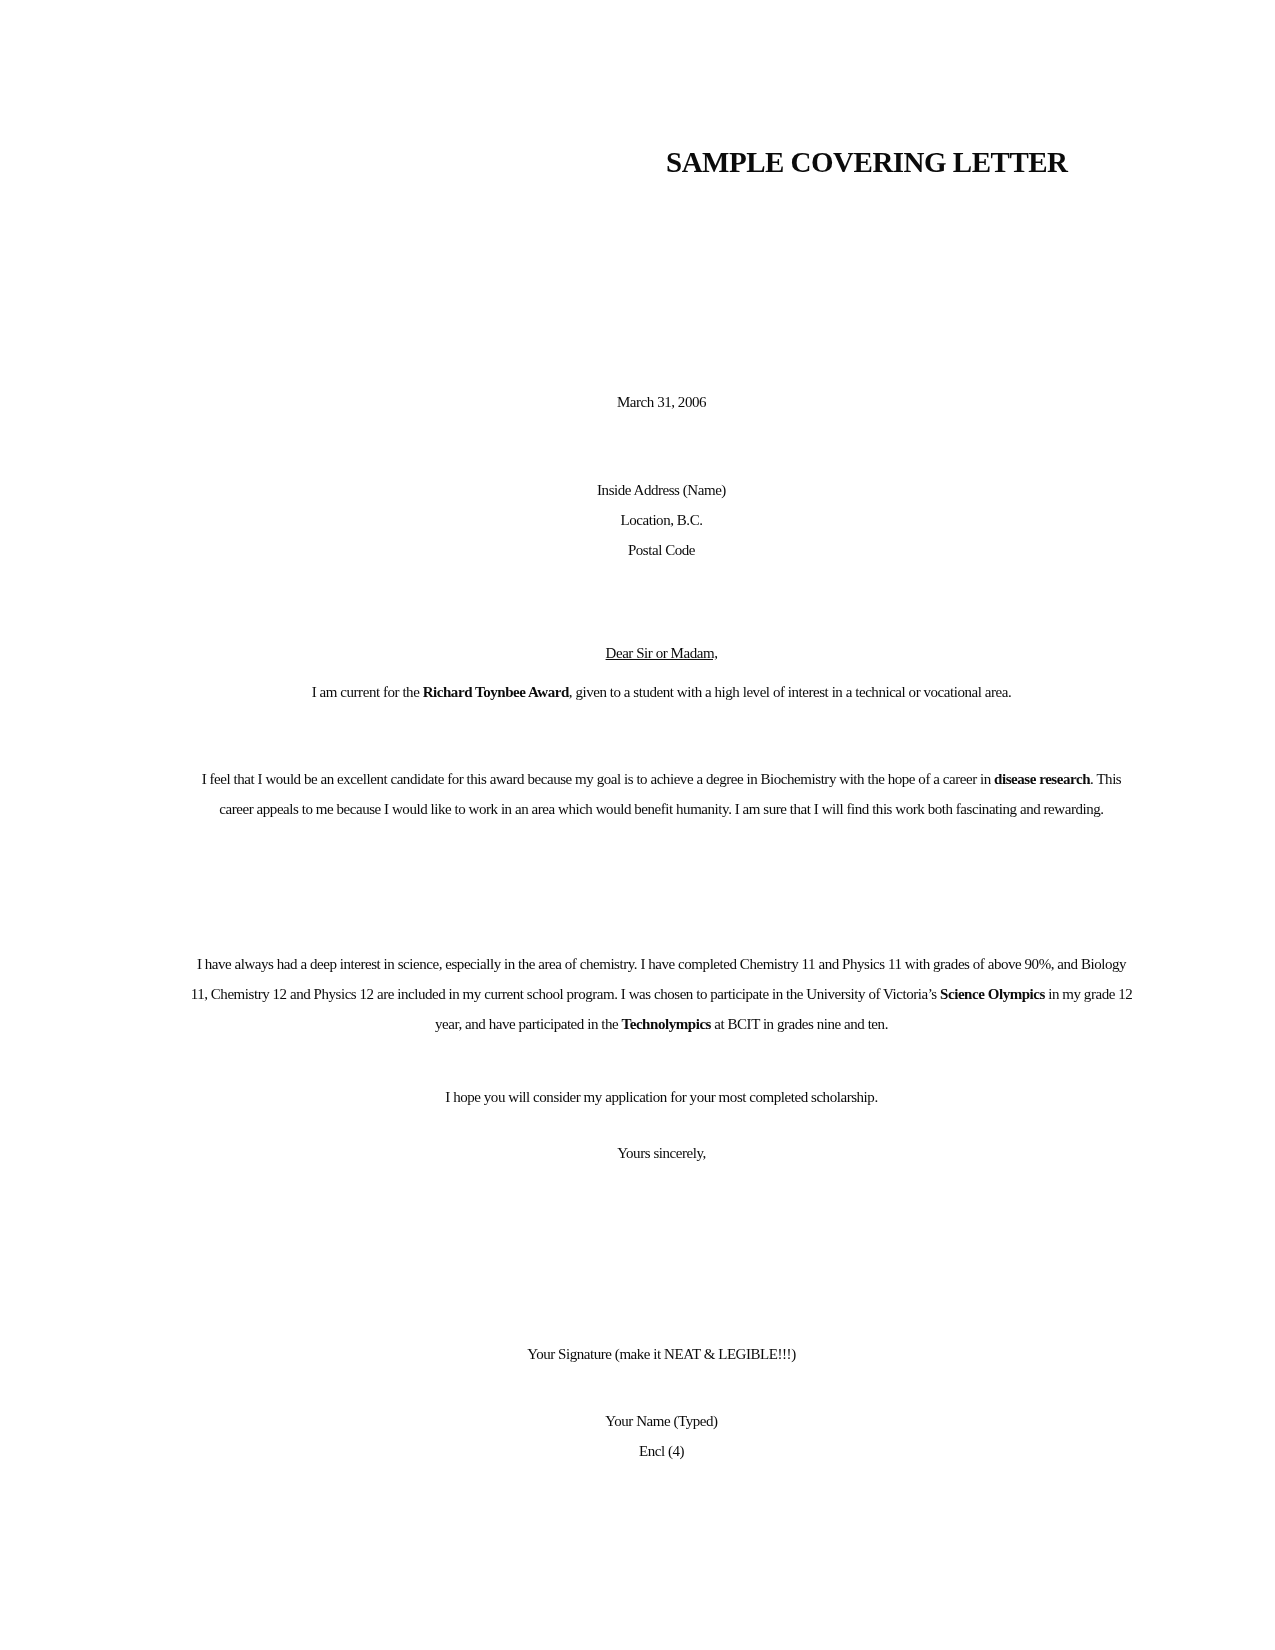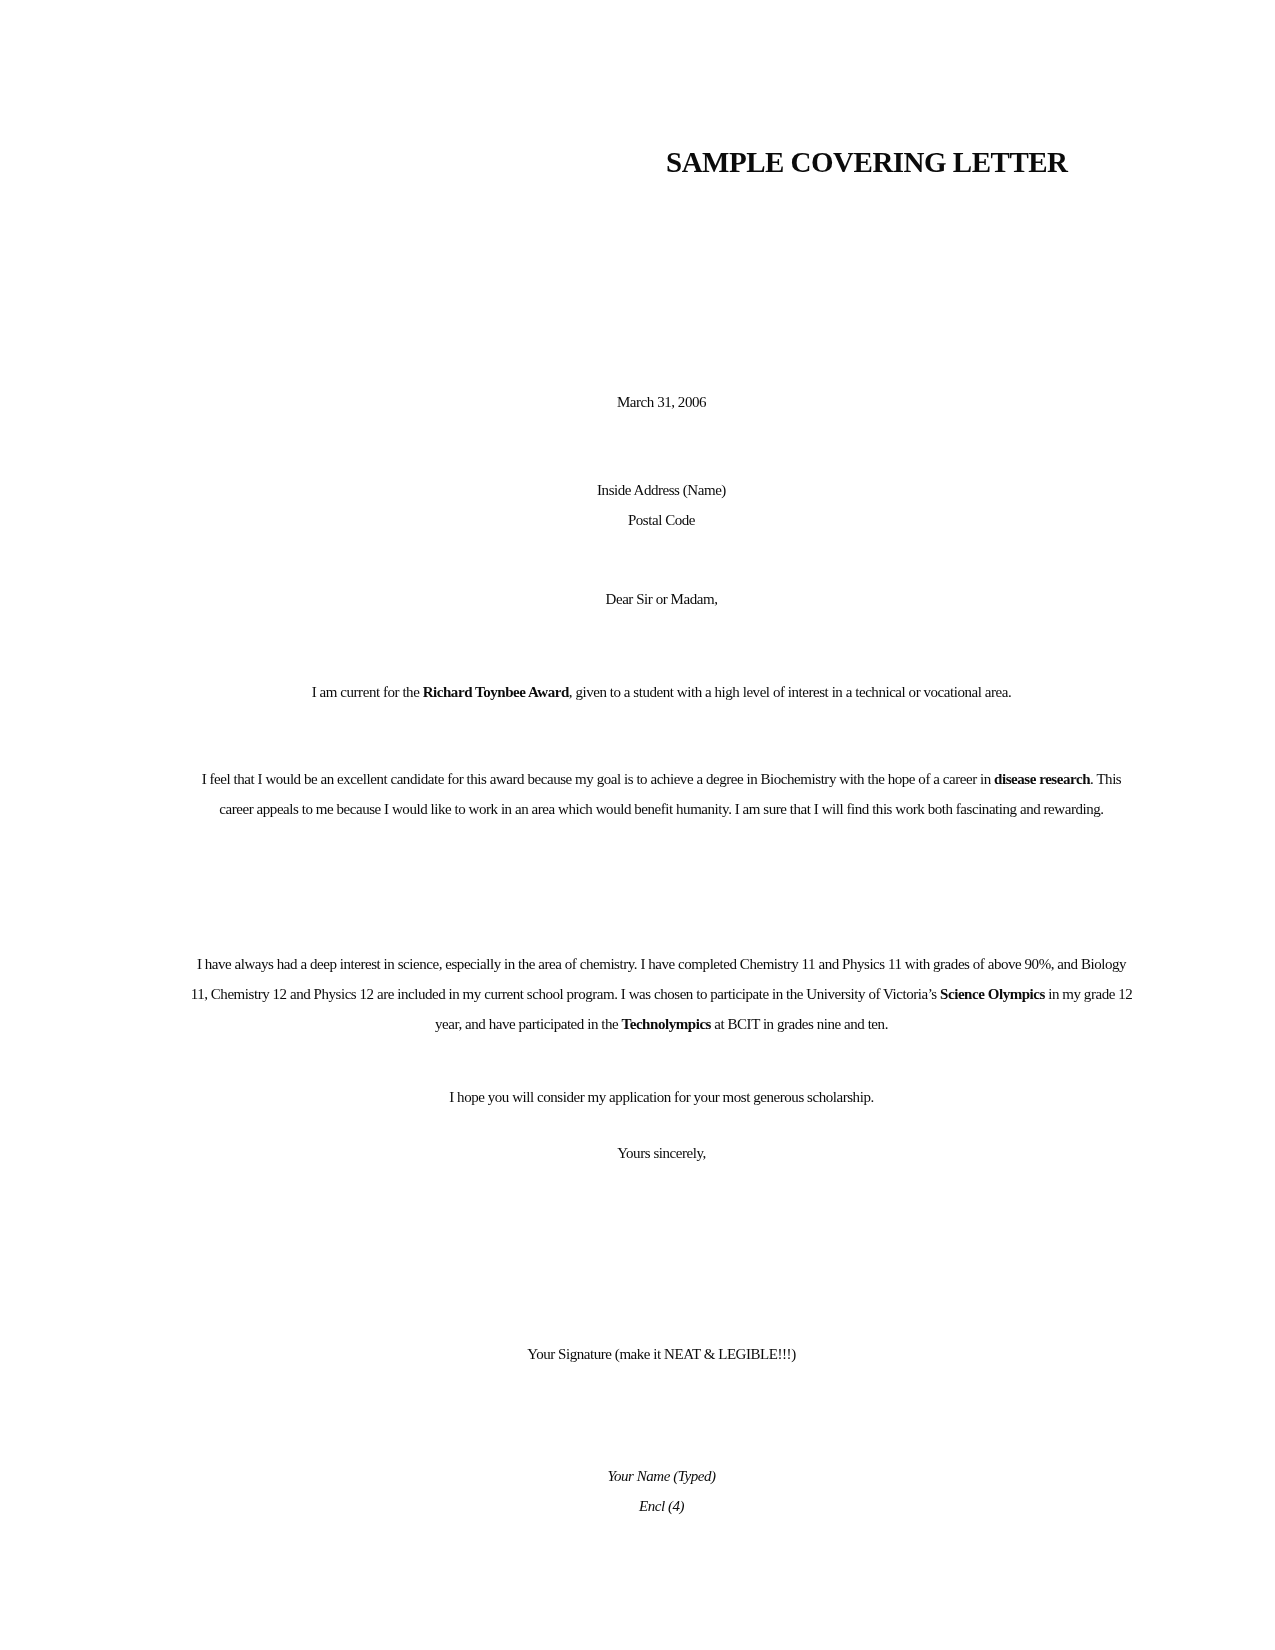--- a/index.html
+++ b/index.html
@@ -36,52 +36,53 @@
     top: 146px;
     margin: 0;
     font-size: 29px;
     font-weight: bold;
     letter-spacing: -0.5px;
     white-space: nowrap;
   }
   .b { font-weight: bold; }
   .date       { top: 383px; }
   .address    { top: 471px; }
-  .salutation { top: 580px; }
+  .salutation { top: 634px; text-decoration: underline; }
   .p1         { top: 673px; }
   .p2         { top: 760px; }
   .p3         { top: 945px; }
   .p4         { top: 1078px; }
   .closing    { top: 1134px; }
   .sigline    { top: 1335px; }
-  .nameblock  { top: 1457px; font-style: italic; }
+  .nameblock  { top: 1402px; }
 </style>
 </head>
 <body>
 
 <div class="page">
 
   <h1 class="title">SAMPLE COVERING LETTER</h1>
 
   <div class="block date">March 31, 2006</div>
 
   <div class="block address">
     <div>Inside Address (Name)</div>
+    <div>Location, B.C.</div>
     <div>Postal Code</div>
   </div>
 
   <div class="block salutation">Dear Sir or Madam,</div>
 
   <p class="block p1"><span>I am current for the </span><span class="b">Richard Toynbee Award</span><span>, given to a student with a high level of interest in a technical or vocational area.</span></p>
 
   <p class="block p2"><span>I feel that I would be an excellent candidate for this award because my goal is to achieve a degree in Biochemistry with the hope of a career in </span><span class="b">disease research</span><span>. This career appeals to me because I would like to work in an area which would benefit humanity. I am sure that I will find this work both fascinating and rewarding.</span></p>
 
   <p class="block p3"><span>I have always had a deep interest in science, especially in the area of chemistry. I have completed Chemistry 11 and Physics 11 with grades of above 90%, and Biology 11, Chemistry 12 and Physics 12 are included in my current school program. I was chosen to participate in the University of Victoria’s </span><span class="b">Science Olympics</span><span> in my grade 12 year, and have participated in the </span><span class="b">Technolympics</span><span> at BCIT in grades nine and ten.</span></p>
 
-  <p class="block p4"><span>I hope you will consider my application for your most generous scholarship.</span></p>
+  <p class="block p4"><span>I hope you will consider my application for your most completed scholarship.</span></p>
 
   <div class="block sigline">Your Signature (make it NEAT &amp; LEGIBLE!!!)</div>
 
   <div class="block closing">Yours sincerely,</div>
 
   <div class="block nameblock">
     <div>Your Name (Typed)</div>
     <div>Encl (4)</div>
   </div>
 

